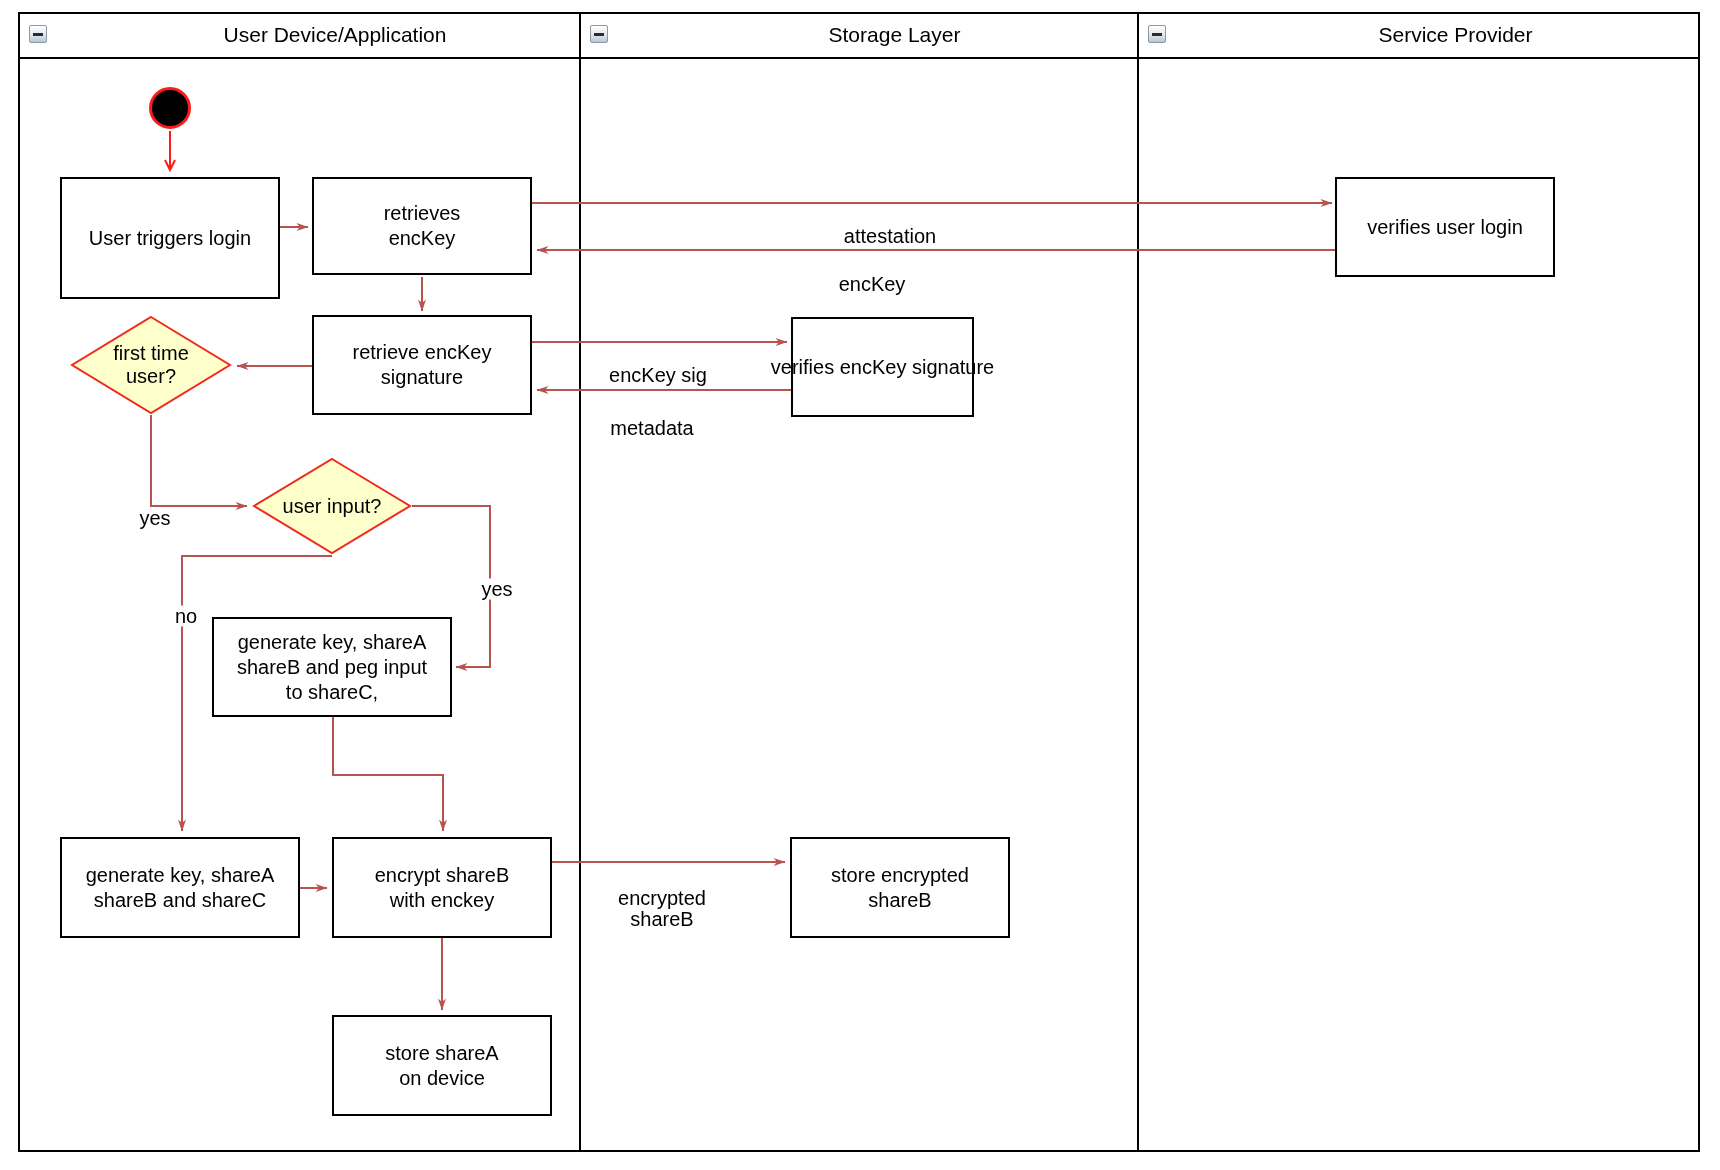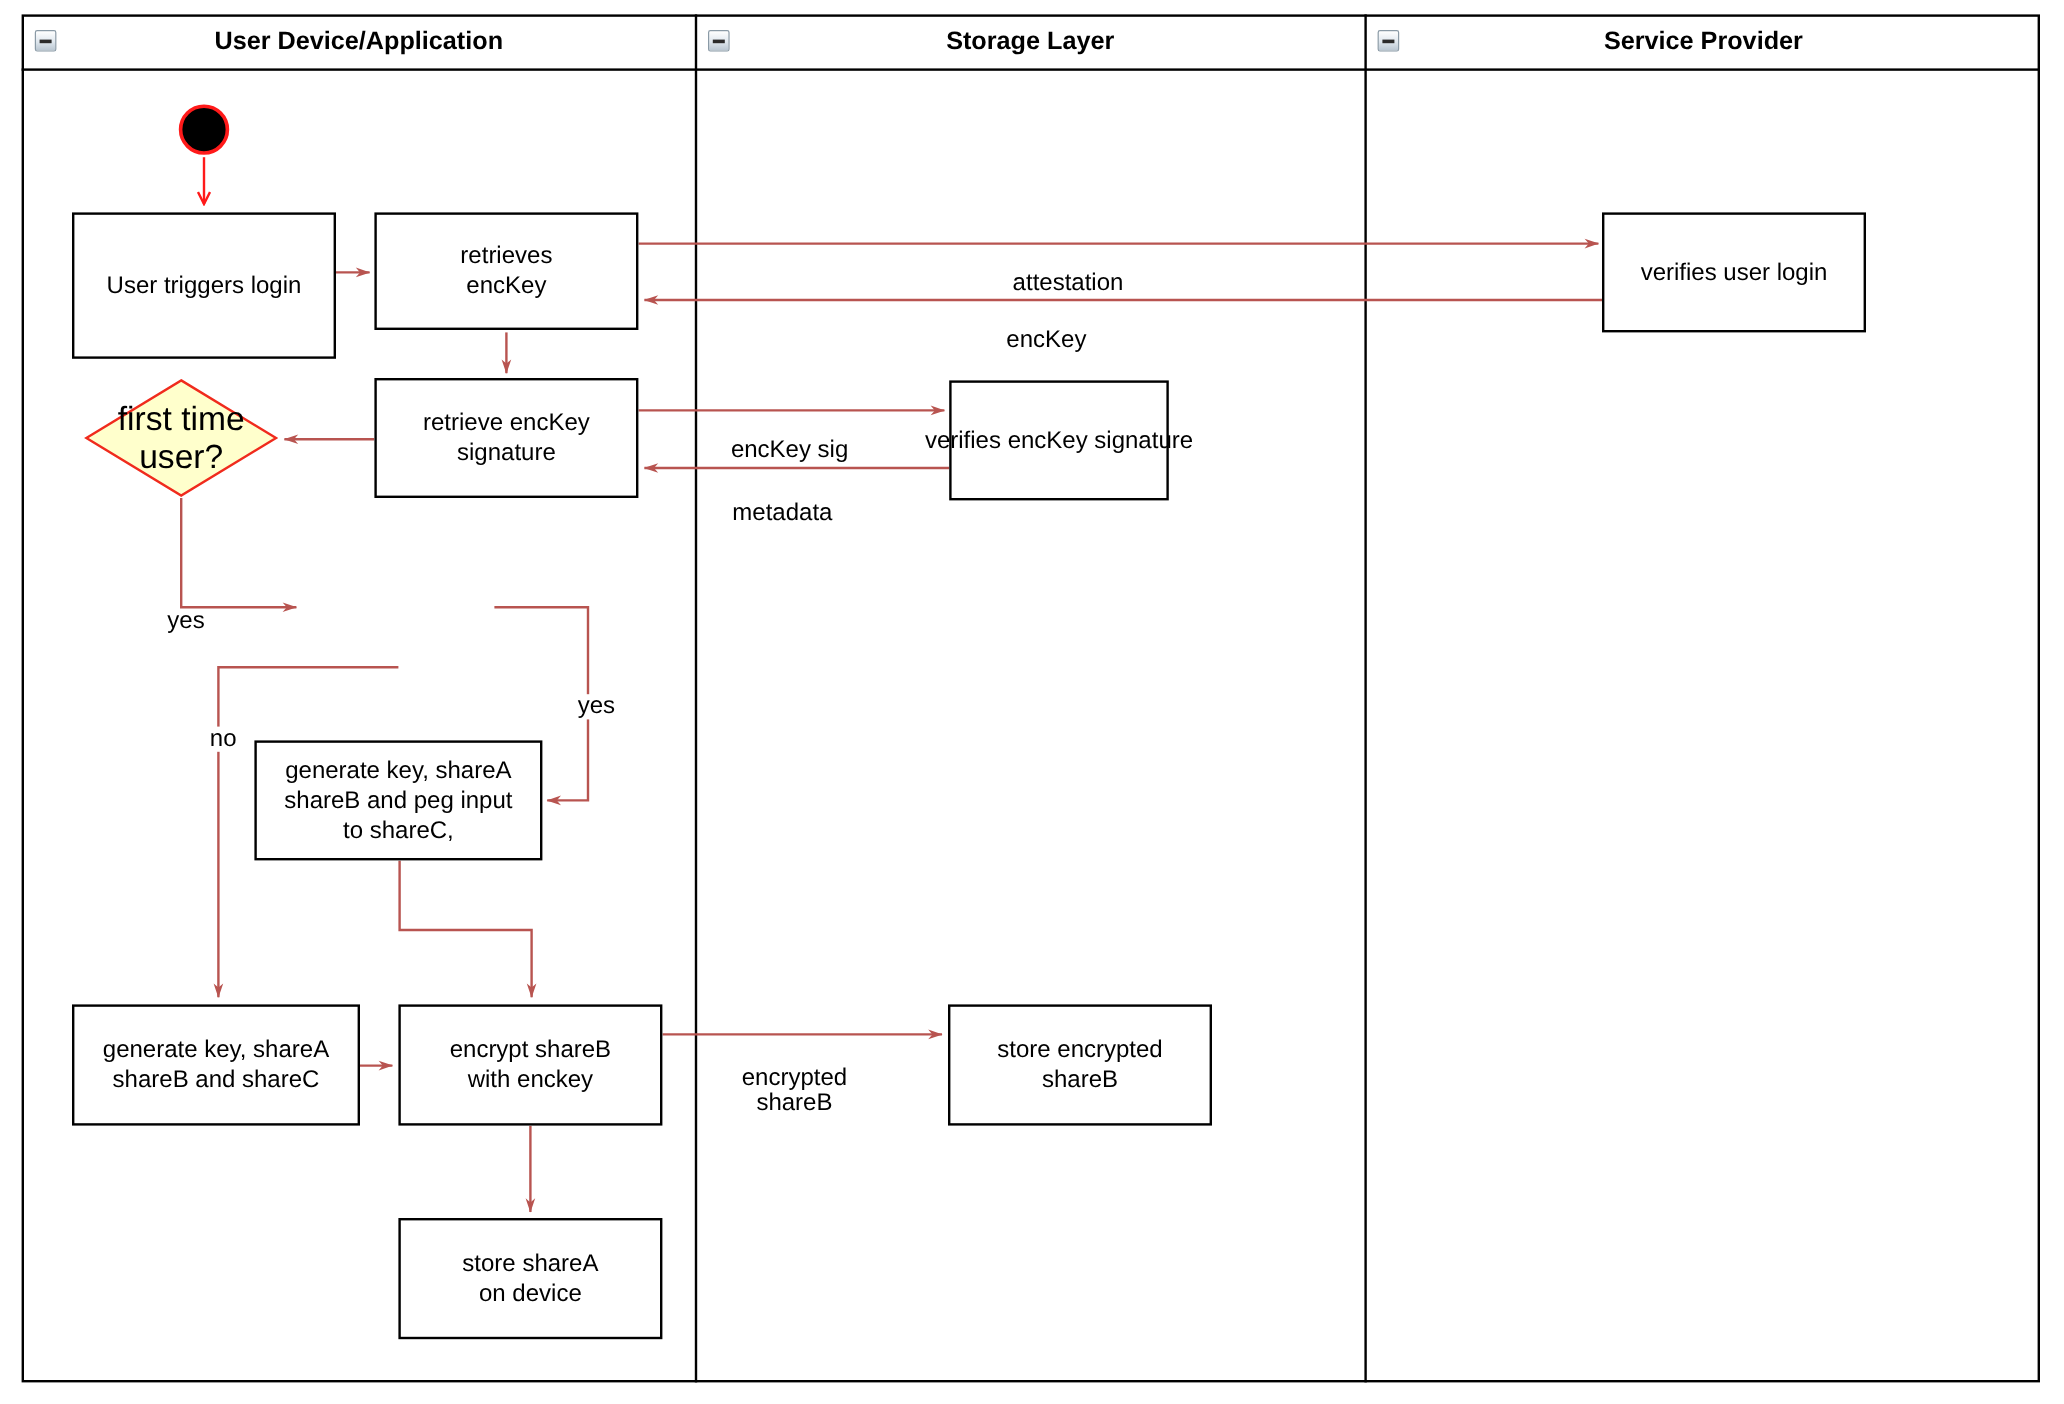--- a/index.html
+++ b/index.html
@@ -6,36 +6,36 @@
   .canvas{
     position:relative;width:1720px;height:1170px;background:#fff;
     font-family:"Liberation Sans",sans-serif;color:#000;overflow:hidden;
   }
   
   .pool{position:absolute;left:18px;top:12px;width:1682px;height:1140px;
         border:2px solid #000;box-sizing:border-box;background:#fff;}
   .vline{position:absolute;top:12px;width:2px;height:1140px;background:#000;}
   .hsep{position:absolute;left:18px;top:57px;width:1682px;height:2px;background:#000;}
   .lane-title{position:absolute;top:17px;height:36px;display:flex;align-items:center;
-              justify-content:center;font-weight:bold;font-size:21px;}
+              justify-content:center;font-weight:normal;font-size:21px;padding-left:36px;}
   .collapse-btn{position:absolute;top:25px;width:18px;height:18px;box-sizing:border-box;
               border:1px solid #8a9aa6;border-radius:2px;
               background:linear-gradient(180deg,#ffffff 0%,#dfe7ee 55%,#b9c6d1 100%);
               display:flex;align-items:center;justify-content:center;cursor:pointer;}
   .collapse-btn .minus{width:10px;height:3px;background:#2b2b2b;}
   
   .node{position:absolute;background:#fff;border:2px solid #000;box-sizing:border-box;
         display:flex;align-items:center;justify-content:center;text-align:center;
         font-size:20px;line-height:1.25;white-space:pre-line;z-index:3;}
   .node.nowrap{white-space:nowrap;}
   .decision{position:absolute;z-index:3;}
   .decision svg{position:absolute;left:0;top:0;}
   .decision .dlabel{position:absolute;left:0;top:0;width:100%;height:100%;
         display:flex;align-items:center;justify-content:center;text-align:center;
-        font-size:28px;line-height:1.15;white-space:pre-line;}
+        font-size:20px;line-height:1.15;white-space:pre-line;}
   .start-node{position:absolute;left:149px;top:87px;width:36px;height:36px;
         background:#000;border:3px solid #ff1a1a;border-radius:50%;z-index:3;}
   
   svg.edges{position:absolute;left:0;top:0;z-index:2;}
   .elabel{position:absolute;transform:translate(-50%,-50%);background:#fff;
         padding:0 3px;font-size:20px;line-height:1.05;text-align:center;
         white-space:pre-line;z-index:4;margin-top:32px;}
 </style>
 </head>
 <body>
@@ -110,20 +110,26 @@
   <div class="node" style="left:332px;top:1015px;width:220px;height:101px">store shareA
 on device</div>
 
   <div class="decision" style="left:70px;top:315px;width:162px;height:100px">
     <svg width="162" height="100">
       <polygon points="81,2 160,50 81,98 2,50" fill="#FFFFCC" stroke="#F02B1D" stroke-width="2"></polygon>
     </svg>
     <div class="dlabel">first time
 user?</div>
   </div>
+  <div class="decision" style="left:252px;top:457px;width:160px;height:98px">
+    <svg width="160" height="98">
+      <polygon points="80,2 158,49 80,96 2,49" fill="#FFFFCC" stroke="#F02B1D" stroke-width="2"></polygon>
+    </svg>
+    <div class="dlabel">user input?</div>
+  </div>
 
   <div class="elabel" style="left:890px;top:204px">attestation</div>
   <div class="elabel" style="left:872px;top:252px">encKey</div>
   <div class="elabel" style="left:658px;top:343px">encKey sig</div>
   <div class="elabel" style="left:652px;top:396px">metadata</div>
   <div class="elabel" style="left:155px;top:486px">yes</div>
   <div class="elabel" style="left:497px;top:557px">yes</div>
   <div class="elabel" style="left:186px;top:584px">no</div>
   <div class="elabel" style="left:662px;top:877px">encrypted
 shareB</div>

